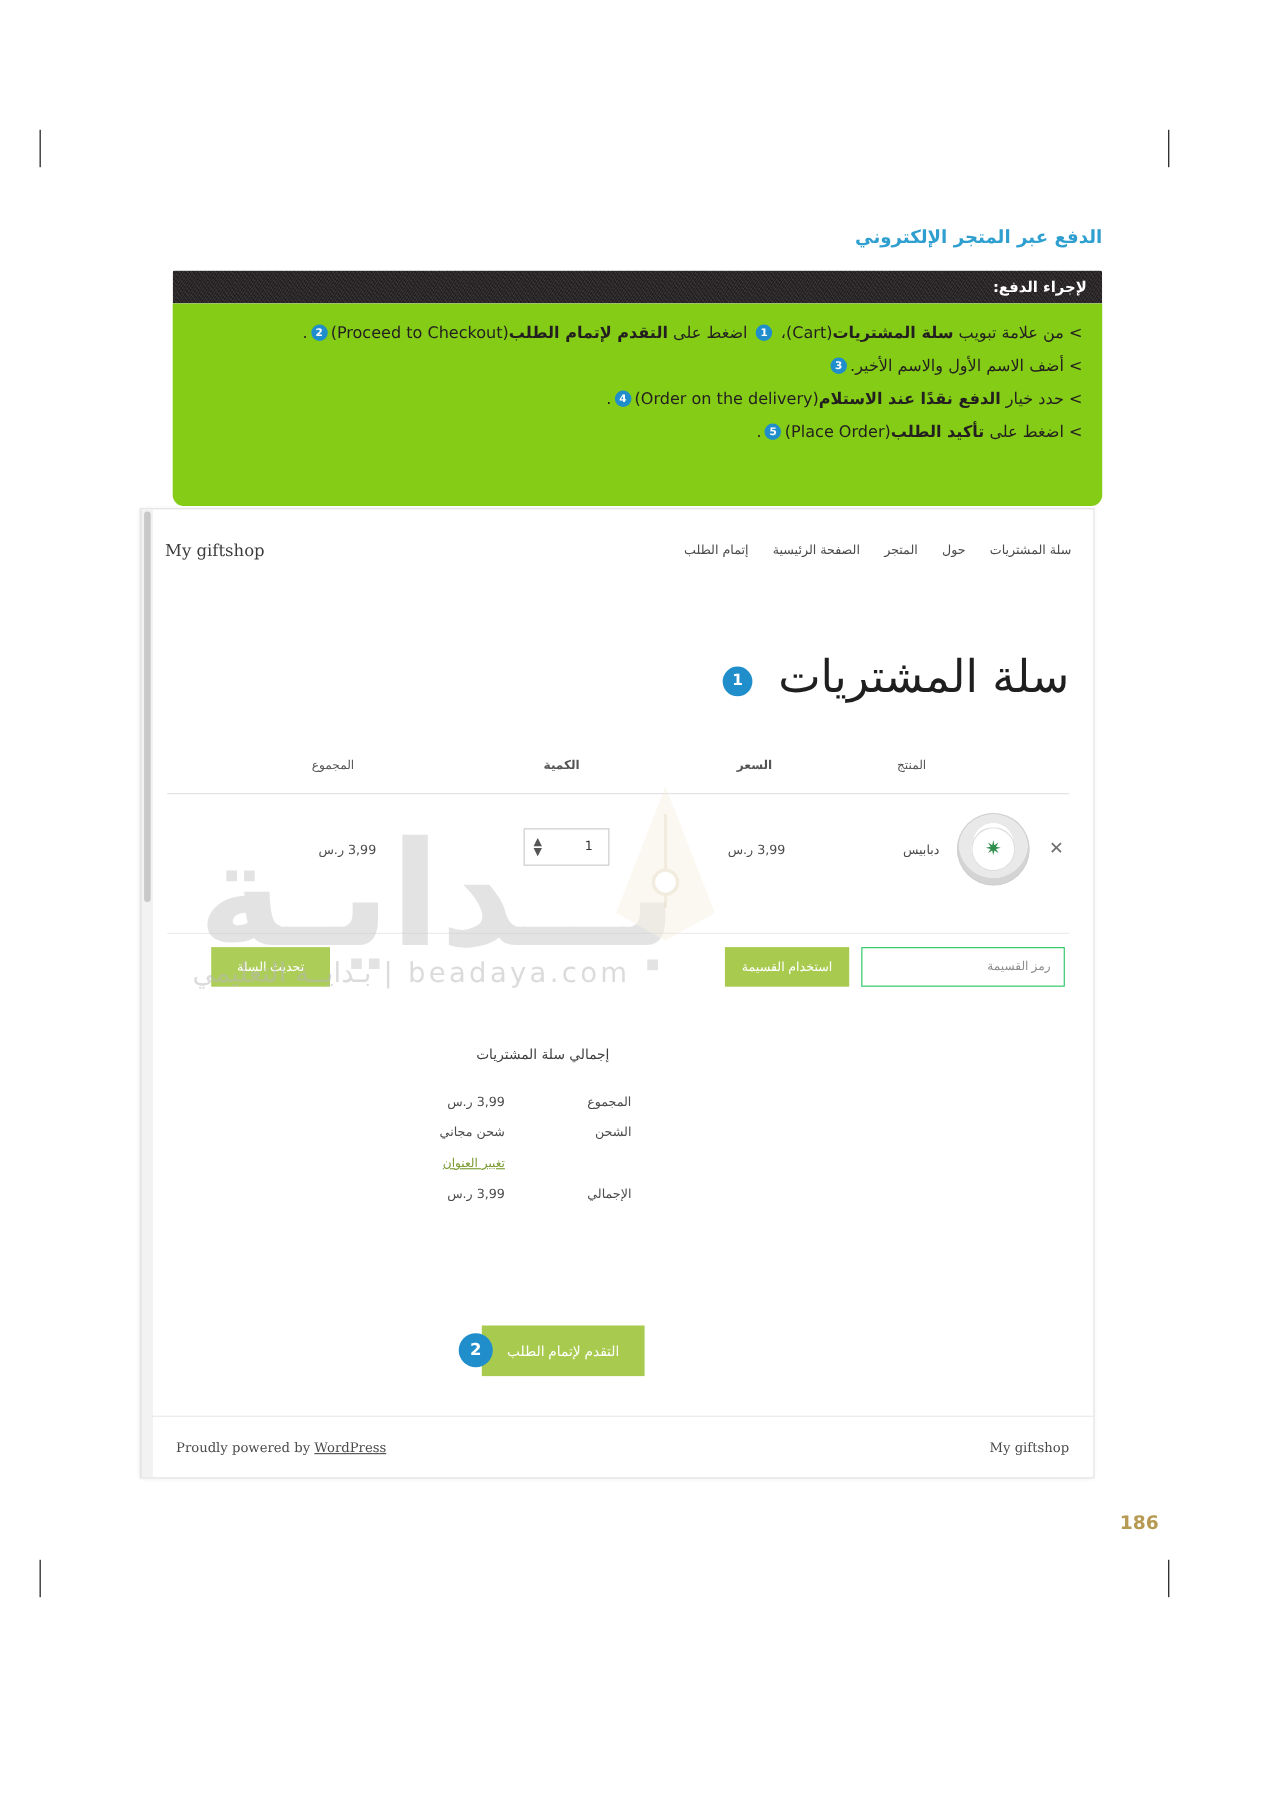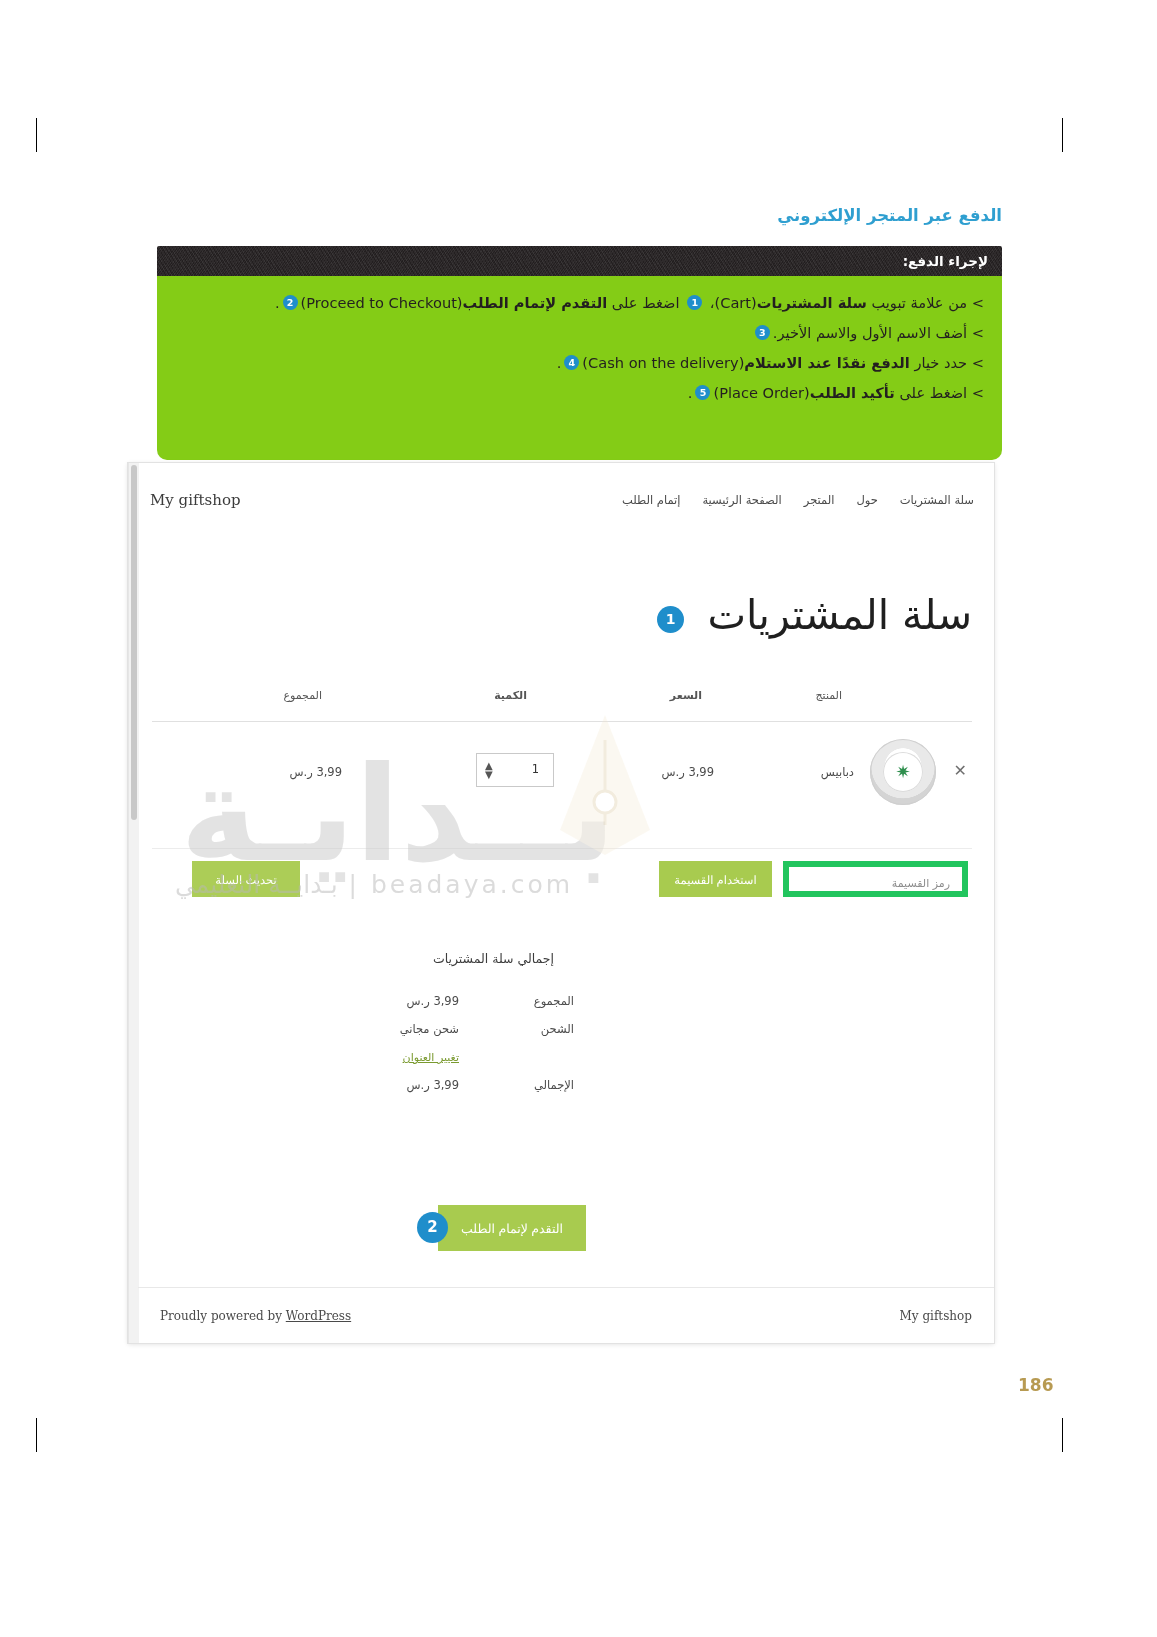--- a/index.html
+++ b/index.html
@@ -309,26 +309,27 @@
     direction: rtl;
     border-top: 1px solid #ececec;
     padding-top: 10px;
   }
   .coupon-input {
     position: absolute;
     right: 4px;
     top: 12px;
     width: 185px;
     height: 36px;
-    border: 6px solid #22c55e;
+    border: 1px solid #22c55e;
     background: #fff;
     box-sizing: border-box;
     font-size: 11px;
     color: #8d8d8d;
     padding: 10px 12px 0 0;
+    font-family: Liberation Serif, serif;
   }
   .btn-green {
     position: absolute;
     background: #a8cb4f;
     color: #ffffff;
     font-size: 11.5px;
     border: 0;
     height: 36px;
     line-height: 36px;
     text-align: center;
@@ -490,21 +491,21 @@
 
   <div class="step-line">
     <span>&gt; من علامة تبويب </span><span class="b">سلة المشتريات</span><span class="lt">(Cart)</span><span>، </span><span class="badge">1</span><span> اضغط على </span><span class="b">التقدم لإتمام الطلب</span><span class="lt">(Proceed to Checkout)</span><span class="badge">2</span><span>.</span>
   </div>
 
   <div class="step-line">
     <span>&gt; أضف الاسم الأول والاسم الأخير.</span><span class="badge">3</span>
   </div>
 
   <div class="step-line">
-    <span>&gt; حدد خيار </span><span class="b">الدفع نقدًا عند الاستلام</span><span class="lt">(Cash on the delivery)</span><span class="badge">4</span><span>.</span>
+    <span>&gt; حدد خيار </span><span class="b">الدفع نقدًا عند الاستلام</span><span class="lt">(Order on the delivery)</span><span class="badge">4</span><span>.</span>
   </div>
 
   <div class="step-line">
     <span>&gt; اضغط على </span><span class="b">تأكيد الطلب</span><span class="lt">(Place Order)</span><span class="badge">5</span><span>.</span>
   </div>
 
 </div>
 
 <div class="shot">
 

